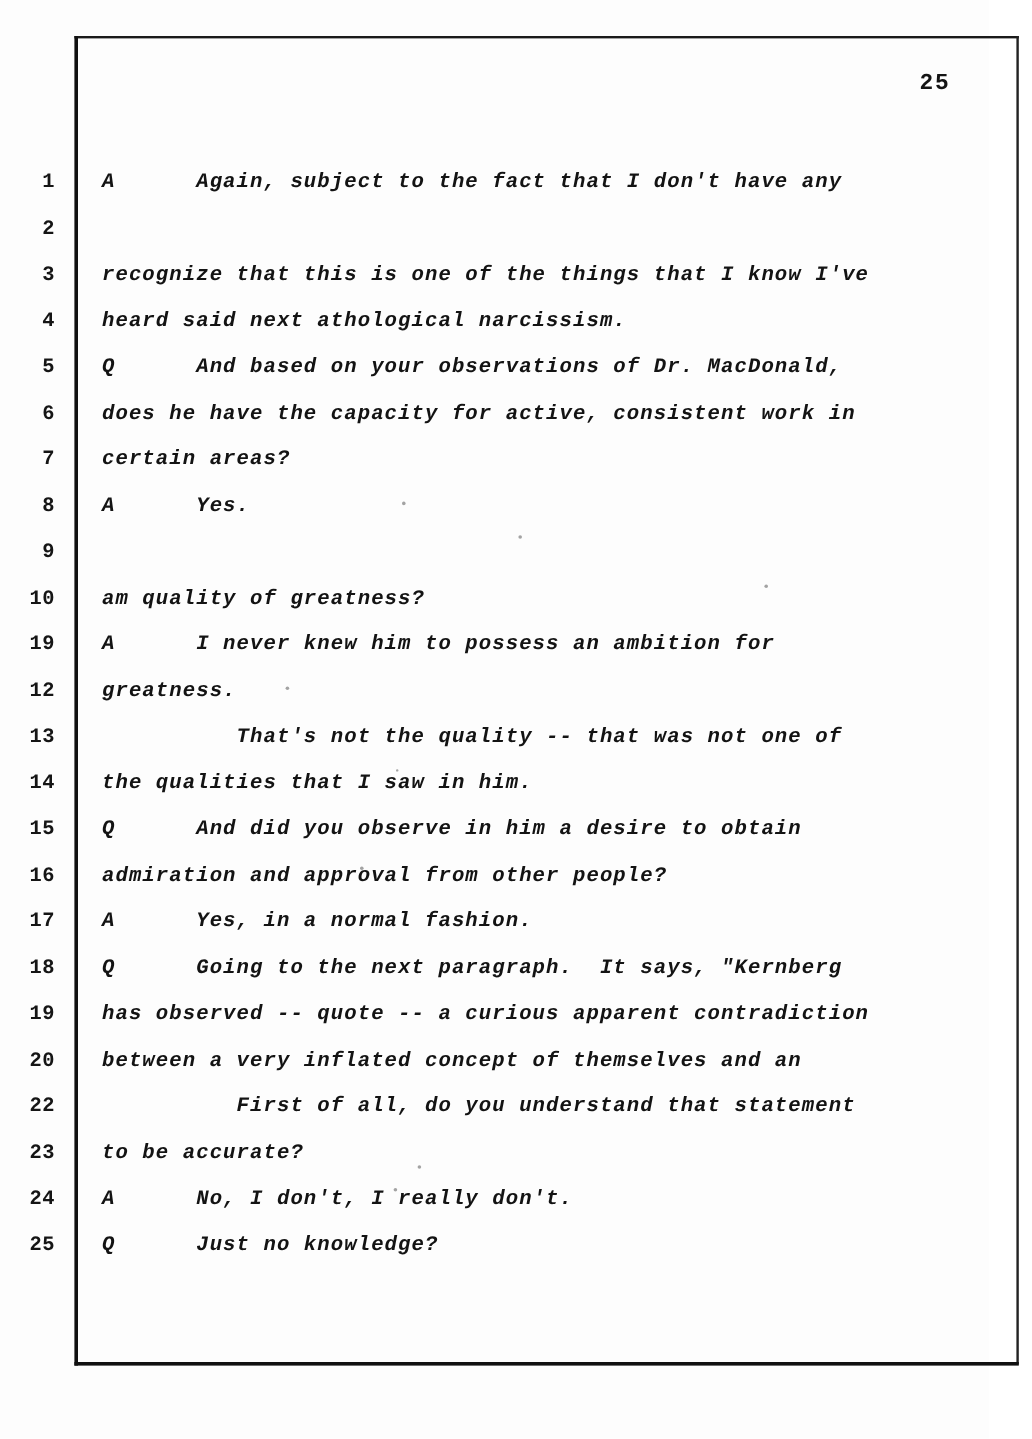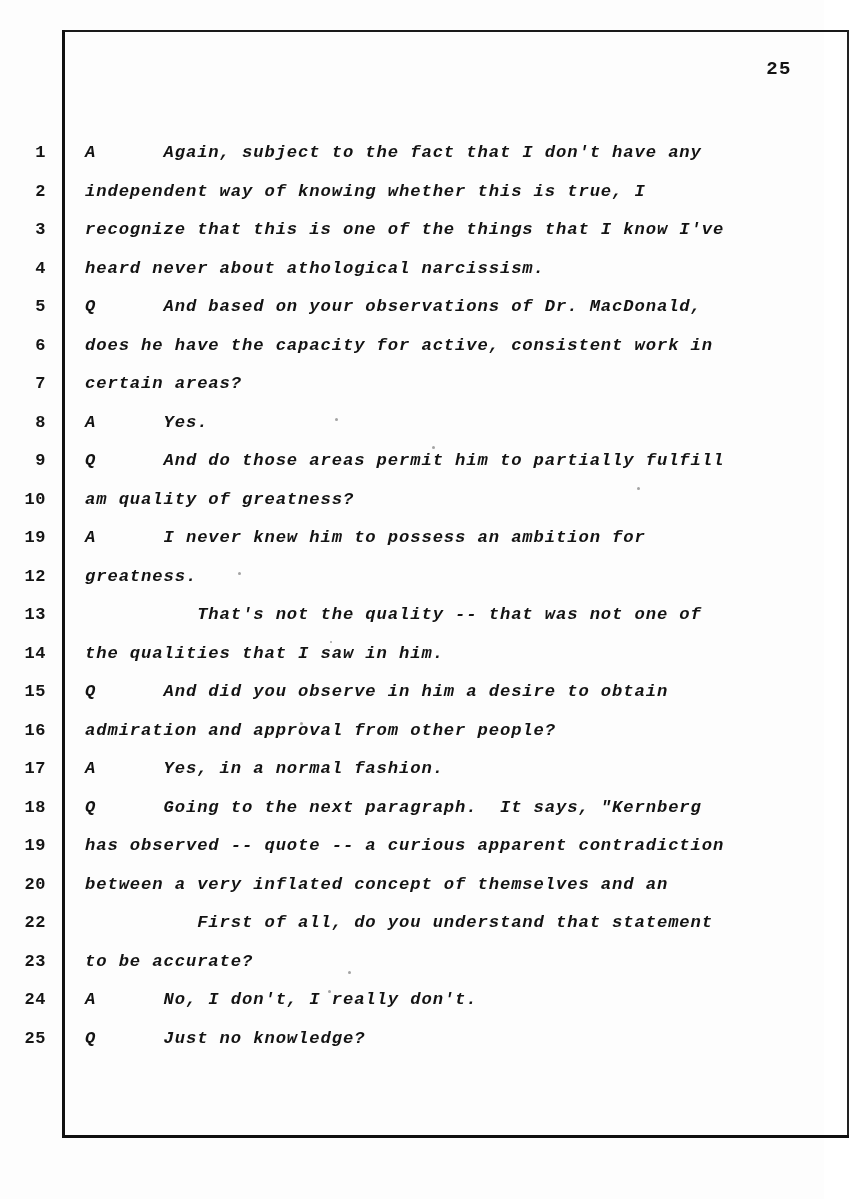--- a/index.html
+++ b/index.html
@@ -123,28 +123,28 @@
 
   <div id="frame-top"></div>
   <div id="frame-right"></div>
   <div id="frame-bottom"></div>
   <div id="frame-left"></div>
 
   <div id="page-number">25</div>
 
   <div id="transcript">
       <div class="tline"><span class="lineno">1</span><span class="ltext">A      Again, subject to the fact that I don't have any</span></div>
-      <div class="tline"><span class="lineno">2</span><span class="ltext">independent way of knowing whether this is true, I</span></div>
+      <div class="tline"><span class="lineno">2</span></div>
       <div class="tline"><span class="lineno">3</span><span class="ltext">recognize that this is one of the things that I know I've</span></div>
-      <div class="tline"><span class="lineno">4</span><span class="ltext">heard never about athological narcissism.</span></div>
+      <div class="tline"><span class="lineno">4</span><span class="ltext">heard said next athological narcissism.</span></div>
       <div class="tline"><span class="lineno">5</span><span class="ltext">Q      And based on your observations of Dr. MacDonald,</span></div>
       <div class="tline"><span class="lineno">6</span><span class="ltext">does he have the capacity for active, consistent work in</span></div>
       <div class="tline"><span class="lineno">7</span><span class="ltext">certain areas?</span></div>
       <div class="tline"><span class="lineno">8</span><span class="ltext">A      Yes.</span></div>
-      <div class="tline"><span class="lineno">9</span><span class="ltext">Q      And do those areas permit him to partially fulfill</span></div>
+      <div class="tline"><span class="lineno">9</span></div>
       <div class="tline"><span class="lineno">10</span><span class="ltext">am quality of greatness?</span></div>
       <div class="tline"><span class="lineno">19</span><span class="ltext">A      I never knew him to possess an ambition for</span></div>
       <div class="tline"><span class="lineno">12</span><span class="ltext">greatness.</span></div>
       <div class="tline"><span class="lineno">13</span><span class="ltext">          That's not the quality -- that was not one of</span></div>
       <div class="tline"><span class="lineno">14</span><span class="ltext">the qualities that I saw in him.</span></div>
       <div class="tline"><span class="lineno">15</span><span class="ltext">Q      And did you observe in him a desire to obtain</span></div>
       <div class="tline"><span class="lineno">16</span><span class="ltext">admiration and approval from other people?</span></div>
       <div class="tline"><span class="lineno">17</span><span class="ltext">A      Yes, in a normal fashion.</span></div>
       <div class="tline"><span class="lineno">18</span><span class="ltext">Q      Going to the next paragraph.  It says, "Kernberg</span></div>
       <div class="tline"><span class="lineno">19</span><span class="ltext">has observed -- quote -- a curious apparent contradiction</span></div>

